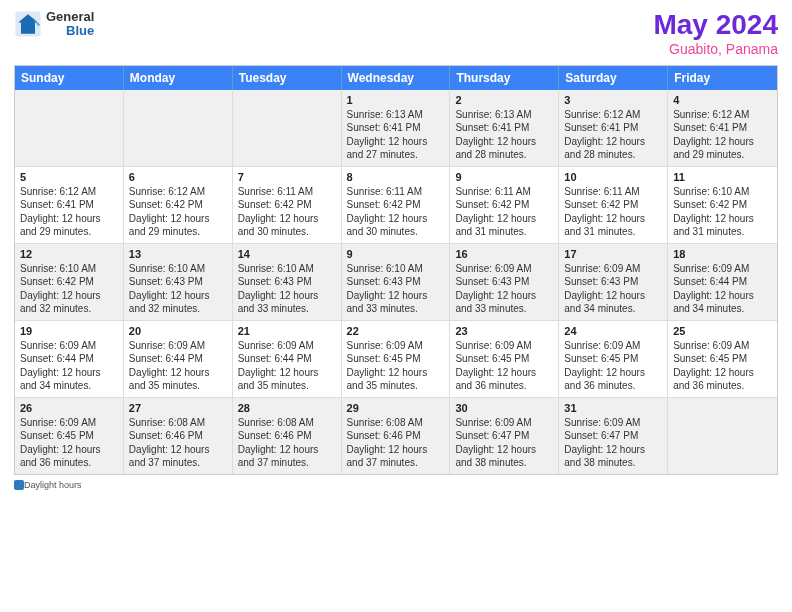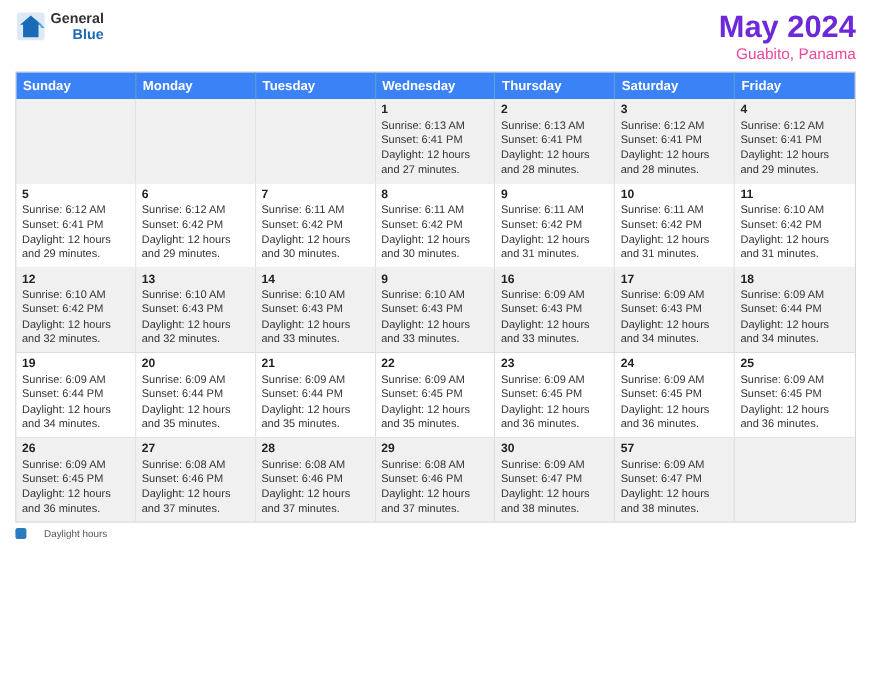--- a/index.html
+++ b/index.html
@@ -110,21 +110,21 @@
       font-size: 10px;
       line-height: 1.35;
       color: #333;
     }
     .footer {
       margin-top: 5px;
       font-size: 9px;
       color: #555;
       display: flex;
       align-items: center;
-      gap: 16px;
+      gap: 0;
     }
     .footer-dot {
       width: 10px;
       height: 10px;
       background: #2a7cbf;
       border-radius: 2px;
       display: inline-block;
     }
   </style>
 </head>
@@ -286,21 +286,21 @@
           </div>
           <div class="cal-cell shaded">
             <div class="day-num">29</div>
             <div class="day-info">Sunrise: 6:08 AM<br>Sunset: 6:46 PM<br>Daylight: 12 hours and 37 minutes.</div>
           </div>
           <div class="cal-cell shaded">
             <div class="day-num">30</div>
             <div class="day-info">Sunrise: 6:09 AM<br>Sunset: 6:47 PM<br>Daylight: 12 hours and 38 minutes.</div>
           </div>
           <div class="cal-cell shaded">
-            <div class="day-num">57</div>
+            <div class="day-num">31</div>
             <div class="day-info">Sunrise: 6:09 AM<br>Sunset: 6:47 PM<br>Daylight: 12 hours and 38 minutes.</div>
           </div>
           <div class="cal-cell empty shaded"></div>
         </div>
       </div>
   </div>
 
   <div class="footer">
     <span class="footer-dot"></span>
     <span>Daylight hours</span>

